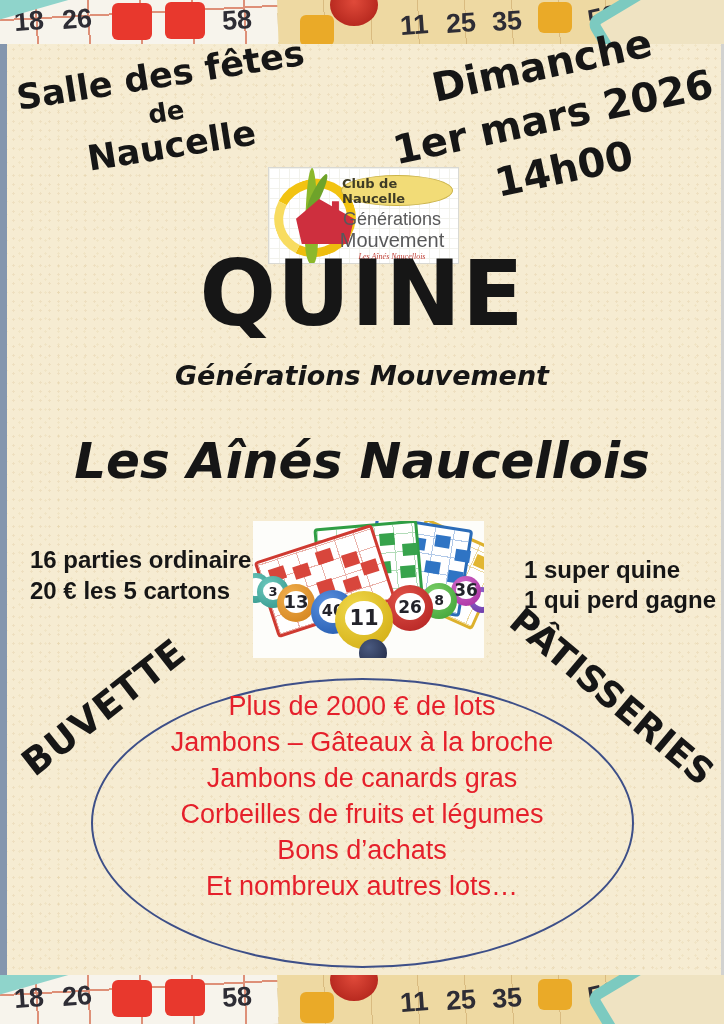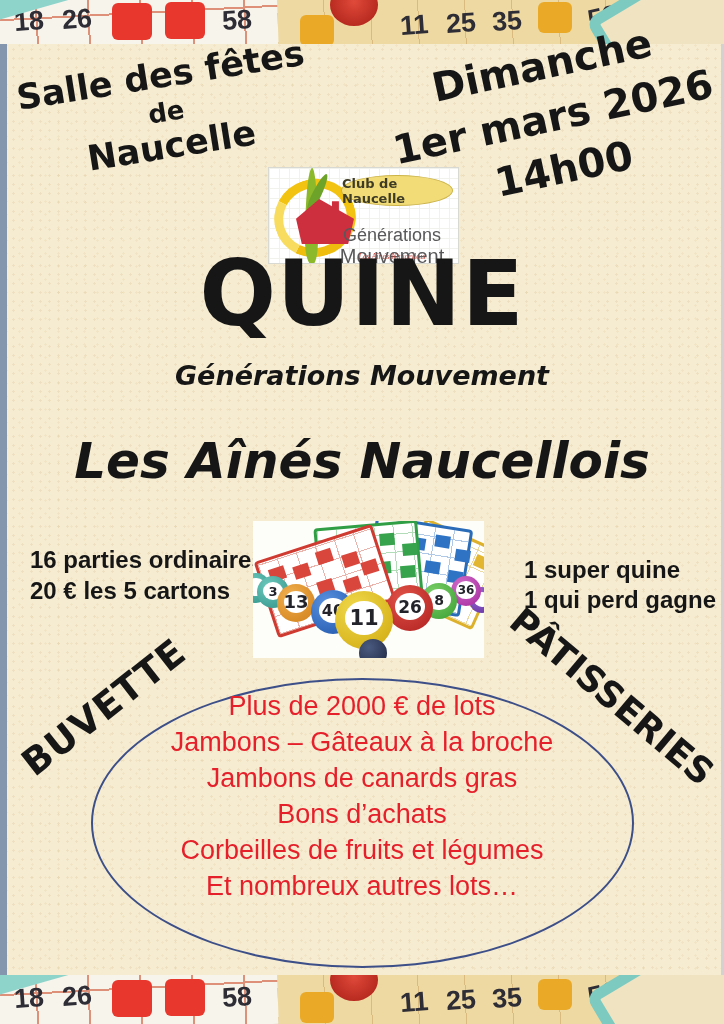--- a/index.html
+++ b/index.html
@@ -55,21 +55,21 @@
     transform:rotate(-18deg);}
   .logo-leaf1{position:absolute;left:36px;top:0px;width:13px;height:97px;background:#8cb82b;
     border-radius:55% 45% 45% 55%/75% 75% 25% 25%;}
   .logo-leaf2{position:absolute;left:44px;top:4px;width:9px;height:42px;background:#6ea32a;
     border-radius:50%/62% 62% 38% 38%;transform:rotate(26deg);}
   .logo-house{position:absolute;left:27px;top:31px;width:58px;height:45px;background:#ce2f3e;
     clip-path:polygon(40% 0,62% 16%,62% 5%,74% 5%,74% 25%,100% 44%,90% 100%,10% 100%,0 44%);}
   .logo-badge{position:absolute;right:5px;top:7px;width:112px;height:31px;background:#f2dc77;
     border:1px solid #ccb448;border-radius:50%;display:flex;align-items:center;justify-content:center;
     font-size:13px;font-weight:bold;color:#3f3c26;box-sizing:border-box;}
-  .logo-org{position:absolute;right:2px;top:57px;width:128px;text-align:center;color:#58585a;
+  .logo-org{position:absolute;right:2px;top:41px;width:128px;text-align:center;color:#58585a;
     font-size:18px;line-height:21px;font-family:"Liberation Sans",sans-serif;}
   .logo-org .o2{font-size:20px;}
   .logo-sub{position:absolute;right:8px;top:84px;width:116px;text-align:center;font-size:8px;
     font-style:italic;color:#c04038;font-family:"Liberation Serif",serif;}
   
   .title{position:absolute;left:0;top:249px;width:724px;text-align:center;font-size:90px;
     font-weight:bold;letter-spacing:1px;line-height:1;}
   .organised{position:absolute;left:0;top:357px;width:724px;text-align:center;font-weight:bold;
     font-style:italic;font-size:27px;line-height:37px;}
   .club-name{position:absolute;left:0;top:432px;width:724px;text-align:center;font-weight:bold;
@@ -112,21 +112,21 @@
   .ball.b13 .face{font-size:18px;}
   .ball.b40{left:58px;top:69px;width:44px;height:44px;z-index:10;background:radial-gradient(circle at 35% 30%,#5a92e0,#1d53a8);}
   .ball.b40 .face{font-size:16px;}
   .ball.b11{left:82px;top:70px;width:58px;height:58px;z-index:12;background:radial-gradient(circle at 35% 30%,#f0d84a,#cfa80e);}
   .ball.b11 .face{font-size:21px;}
   .ball.b26{left:134px;top:64px;width:46px;height:46px;z-index:10;background:radial-gradient(circle at 35% 30%,#e05248,#b01f1f);}
   .ball.b26 .face{font-size:17px;}
   .ball.b8{left:168px;top:62px;width:36px;height:36px;z-index:9;background:radial-gradient(circle at 35% 30%,#7cd06a,#3a9e32);}
   .ball.b8 .face{font-size:14px;}
   .ball.b36{left:198px;top:55px;width:30px;height:30px;z-index:8;background:radial-gradient(circle at 35% 30%,#d06cc8,#a62a9e);}
-  .ball.b36 .face{font-size:12px;}
+  .ball.b36 .face{font-size:17px;}
   .ball.ghost-teal{left:-12px;top:52px;width:30px;height:30px;z-index:7;background:radial-gradient(circle at 35% 30%,#6cc8bd,#2f9287);}
   .ball.ghost-purple{left:216px;top:66px;width:26px;height:26px;z-index:7;background:radial-gradient(circle at 35% 30%,#9a6cd0,#5f2fa0);}
   .ball.ghost-navy{left:106px;top:118px;width:28px;height:28px;z-index:13;background:radial-gradient(circle at 35% 30%,#4a5a80,#1d2540);}
   
   .buvette{position:absolute;left:2px;top:686px;width:204px;text-align:center;transform:rotate(-38deg);
     font-weight:bold;font-size:37px;letter-spacing:1px;}
   .patisseries{position:absolute;left:474px;top:676px;width:276px;text-align:center;transform:rotate(40deg);
     font-weight:bold;font-size:36px;}
   
   .lots-ellipse{position:absolute;left:91px;top:678px;width:543px;height:290px;border:2px solid #3d4f88;
@@ -240,22 +240,22 @@
   </div>
 
   <div class="buvette">BUVETTE</div>
   <div class="patisseries">PÂTISSERIES</div>
 
   <div class="lots-ellipse"></div>
   <div class="lots">
     <div>Plus de 2000 € de lots</div>
     <div>Jambons –  Gâteaux à la broche</div>
     <div>Jambons de canards gras</div>
+    <div>Corbeilles de fruits et légumes</div>
     <div>Bons d’achats</div>
-    <div>Corbeilles de fruits et légumes</div>
     <div>Et nombreux autres lots…</div>
   </div>
 
   <div class="strip bottom">
     <div class="card-white"></div>
     <div class="card-yellow"></div>
     <span class="snum" style="left:14px;top:8px;">18</span>
     <span class="snum" style="left:62px;top:6px;">26</span>
     <div class="sq red" style="left:112px;top:5px;"></div>
     <div class="sq red" style="left:165px;top:4px;"></div>

